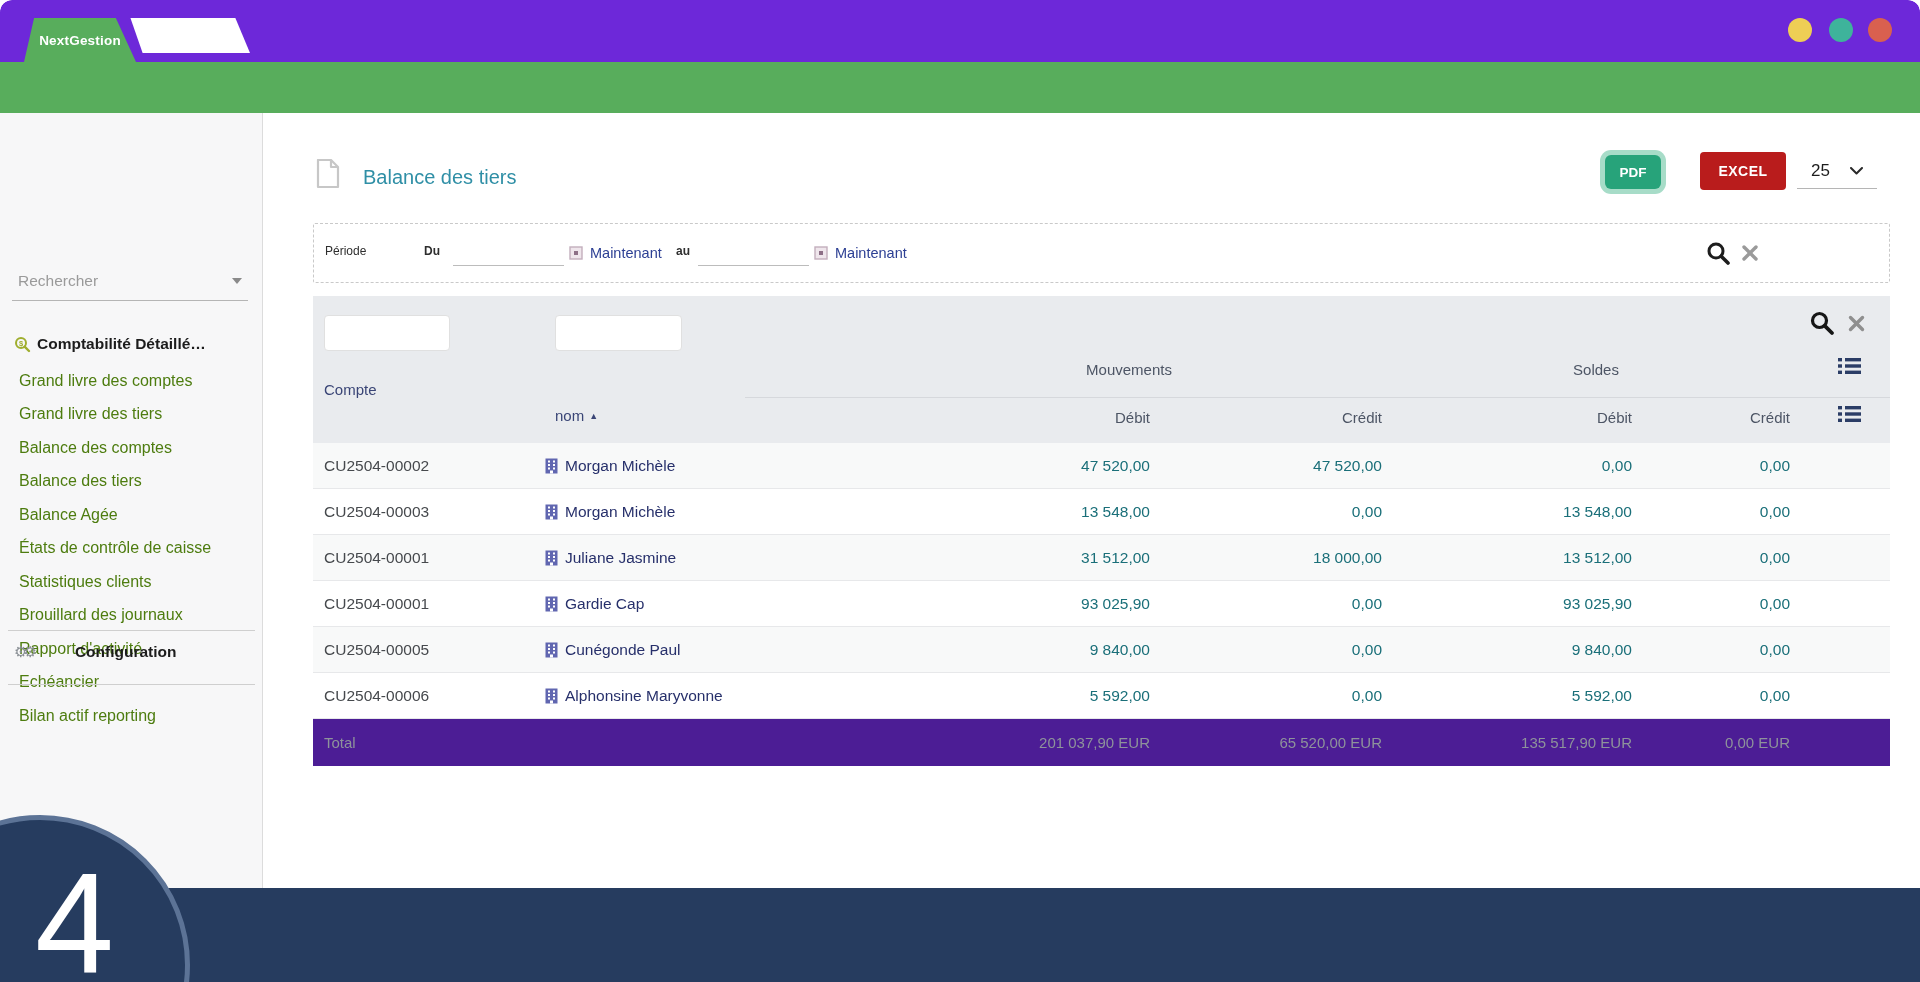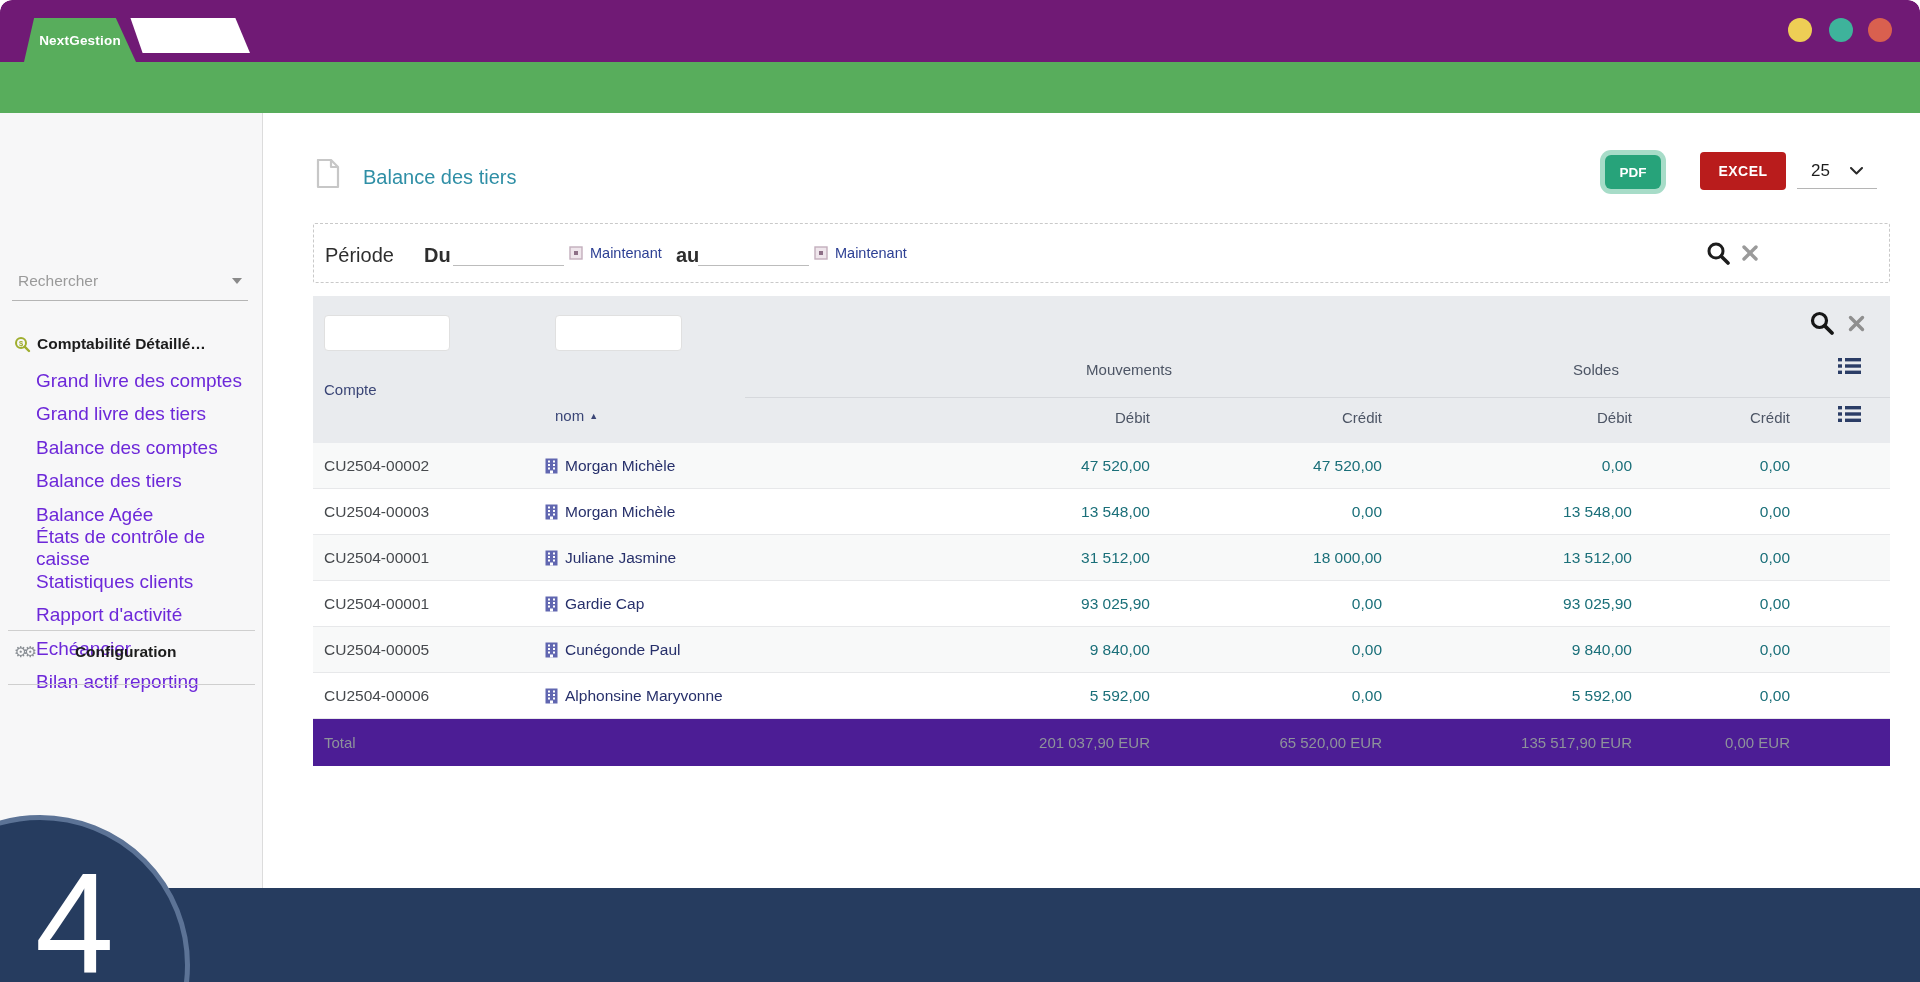--- a/index.html
+++ b/index.html
@@ -1,20 +1,20 @@
 <!DOCTYPE html>
 <html><head>
 <meta charset="utf-8">
 <style>
   * { margin:0; padding:0; box-sizing:border-box; }
   html,body { width:1920px; height:982px; background:#ffffff; font-family:"Liberation Sans", sans-serif; overflow:hidden; }
   #app { position:relative; width:1920px; height:982px; background:#ffffff; border-radius:12px 12px 0 0; overflow:hidden; }
 
   
-  .topbar { position:absolute; left:0; top:0; width:1920px; height:62px; background:#701a75; border-radius:12px 12px 0 0; }
+  .topbar { position:absolute; left:0; top:0; width:1920px; height:62px; background:#6d28d9; border-radius:12px 12px 0 0; }
   .greenbar { position:absolute; left:0; top:62px; width:1920px; height:51px; background:#58ad5c; }
   .brand-tab { position:absolute; left:24px; top:18px; width:112px; height:44px; background:#58ad5c;
                clip-path:polygon(9% 0, 82% 0, 100% 100%, 0 100%);
                display:flex; align-items:center; justify-content:center; }
   .brand-tab span { color:#ffffff; font-size:13.5px; font-weight:600; letter-spacing:.2px; }
   .white-tab { position:absolute; left:128px; top:18px; width:122px; height:35px; background:#ffffff;
                clip-path:polygon(2% 0, 88% 0, 100% 100%, 12% 100%); }
   .win-dot { position:absolute; top:18px; width:24px; height:24px; border-radius:50%; }
   .dot-y { left:1788px; background:#eece55; }
   .dot-t { left:1829px; background:#3eb39b; }
@@ -23,21 +23,21 @@
 
   
   .sidebar { position:absolute; left:0; top:113px; width:263px; height:775px; background:#f7f7f8; border-right:1px solid #dcdcdc; }
   .side-search { position:absolute; left:12px; top:152px; width:236px; height:36px; border-bottom:1px solid #b5b5b5;
                  display:flex; align-items:center; justify-content:space-between; padding:0 6px 4px 6px; }
   .side-search .ph { color:#9a9a9a; font-size:15.5px; }
   .caret-down { width:0; height:0; border-left:5px solid transparent; border-right:5px solid transparent; border-top:6px solid #8a8a8a; }
   .side-section { position:absolute; left:14px; top:222px; display:flex; align-items:center; gap:6px; width:240px; }
   .side-section .lbl { font-size:15.5px; font-weight:700; color:#1c1c1c; white-space:nowrap; overflow:hidden; }
   .side-menu { position:absolute; left:0; top:251px; width:263px; }
-  .side-item { height:33.5px; display:flex; align-items:center; padding-left:36px; font-size:19px; color:#6d28d9; cursor:pointer; }
+  .side-item { height:33.5px; display:flex; align-items:center; padding-left:19px; font-size:16px; color:#4d7c0f; cursor:pointer; }
   .side-div { position:absolute; left:8px; width:247px; border-top:1px solid #cfcfcf; }
   .div-1 { top:517px; } .div-2 { top:571px; }
   .side-config { position:absolute; left:14px; top:530px; display:flex; align-items:center; gap:6px; }
   .side-config .lbl { font-size:15.5px; font-weight:700; color:#1c1c1c;padding-left:36px; }
   .gears { color:#8a8f95; font-size:15px; letter-spacing:-4px; }
 
   
   .main { position:absolute; left:264px; top:113px; width:1656px; height:775px; background:#ffffff; }
   .page-head { position:absolute; left:0; top:0; width:1656px; height:90px; }
   .file-ico { position:absolute; left:52px; top:46px; }
@@ -45,21 +45,21 @@
   .btn-pdf { position:absolute; left:1341px; top:42px; width:56px; height:34px; background:#27a37a; border:none; border-radius:6px;
              color:#fff; font-weight:700; font-size:13.5px; box-shadow:0 0 0 5px #a7dcc8; cursor:pointer; font-family:inherit; }
   .btn-excel { position:absolute; left:1436px; top:39px; width:86px; height:38px; background:#b91c1c; border:none; border-radius:4px;
                color:#fff; font-weight:700; font-size:14px; letter-spacing:.5px; cursor:pointer; font-family:inherit; }
   .page-size { position:absolute; left:1533px; top:40px; width:80px; height:36px; border-bottom:1px solid #b5b5b5;
                display:flex; align-items:center; justify-content:center; gap:20px; cursor:pointer; }
   .page-size .val { font-size:17px; color:#1d1d1d; }
 
   
   .periode { position:absolute; left:49px; top:110px; width:1577px; height:60px; border:1px dashed #c9c9c9; border-radius:2px; }
-  .periode .lab { position:absolute; font-size:20px; color:#2e2e2e; top:20px; }
+  .periode .lab { position:absolute; font-size:12px; color:#2e2e2e; top:20px; }
   .p-periode { left:11px; font-weight:400; }
   .p-du { left:110px; font-weight:600; color:#222; }
   .p-au { left:362px; font-weight:600; color:#222; }
   .date-input { position:absolute; top:14px; height:28px; width:111px; border:none; border-bottom:1px solid #bcbcbc; background:transparent; }
   .di-1 { left:139px; } .di-2 { left:384px; }
   .cal-ico { position:absolute; top:22px; }
   .cal-1 { left:255px; } .cal-2 { left:500px; }
   .mnt { position:absolute; top:21px; font-size:14.5px; color:#2d4094; cursor:pointer; }
   .mnt-1 { left:276px; } .mnt-2 { left:521px; }
   .p-search { position:absolute; left:1392px; top:17px; cursor:pointer; }
@@ -151,20 +151,21 @@
   <div class="side-item">Balance des comptes</div>
 
   <div class="side-item">Balance des tiers</div>
 
   <div class="side-item">Balance Agée</div>
 
   <div class="side-item">États de contrôle de caisse</div>
 
   <div class="side-item">Statistiques clients</div>
 
+  <div class="side-item">Brouillard des journaux</div>
 
   <div class="side-item">Rapport d'activité</div>
 
   <div class="side-item">Echéancier</div>
 
   <div class="side-item">Bilan actif reporting</div>
 </div>
     <div class="side-div div-1"></div>
     <div class="side-config">
       <span class="gears">⚙⚙</span>

